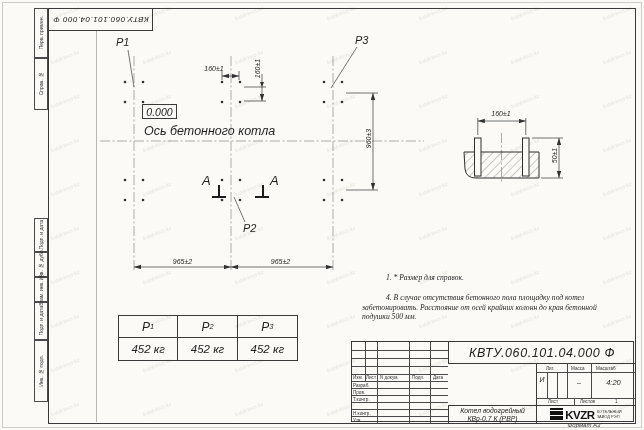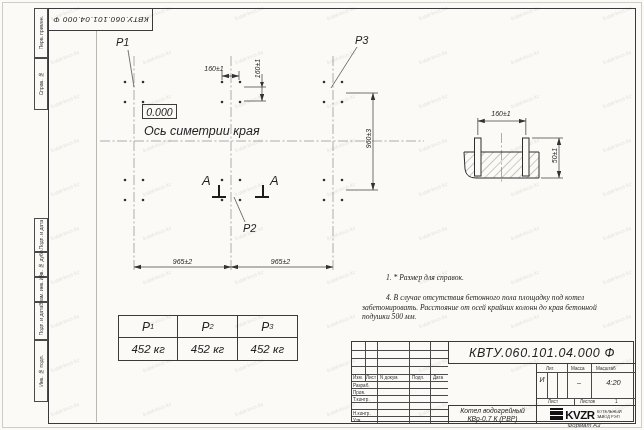--- a/index.html
+++ b/index.html
@@ -256,21 +256,21 @@
     </g>
   </svg>
 
   <span class="lbl" style="left:116px;top:36px;font-size:11px;">P1</span>
   <span class="lbl" style="left:355px;top:34px;font-size:11px;">P3</span>
   <span class="lbl" style="left:243px;top:222px;font-size:11px;">P2</span>
 
   <div class="elev-box">
     <span>0.000</span>
   </div>
-  <span class="lbl" style="left:144px;top:124px;font-size:12.5px;">Ось симетрии края</span>
+  <span class="lbl" style="left:144px;top:124px;font-size:12.5px;">Ось бетонного котла</span>
 
   <span class="lbl dim" style="left:196px;top:65px;width:36px;">160±1</span>
   <span class="lbl dim rot" style="left:239px;top:65px;width:36px;">160±1</span>
   <span class="lbl dim" style="left:160px;top:258px;width:45px;">965±2</span>
   <span class="lbl dim" style="left:258px;top:258px;width:45px;">965±2</span>
   <span class="lbl dim rot" style="left:345px;top:135px;width:46px;">960±3</span>
 
   <span class="lbl" style="left:202px;top:173px;font-size:13px;">А</span>
   <span class="lbl" style="left:270px;top:173px;font-size:13px;">А</span>
 

